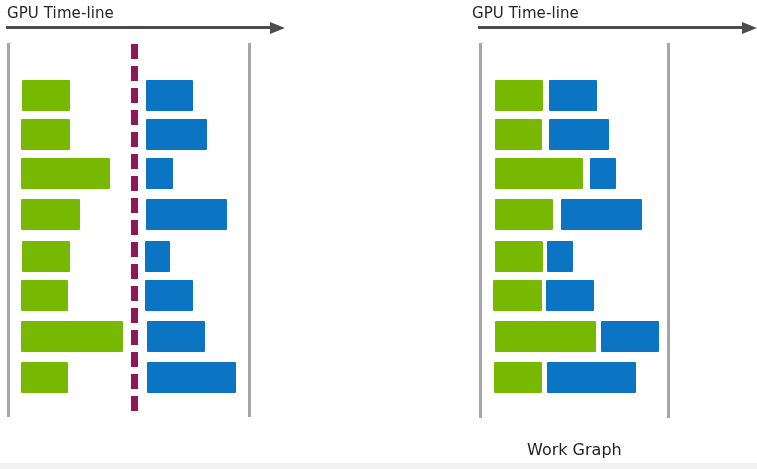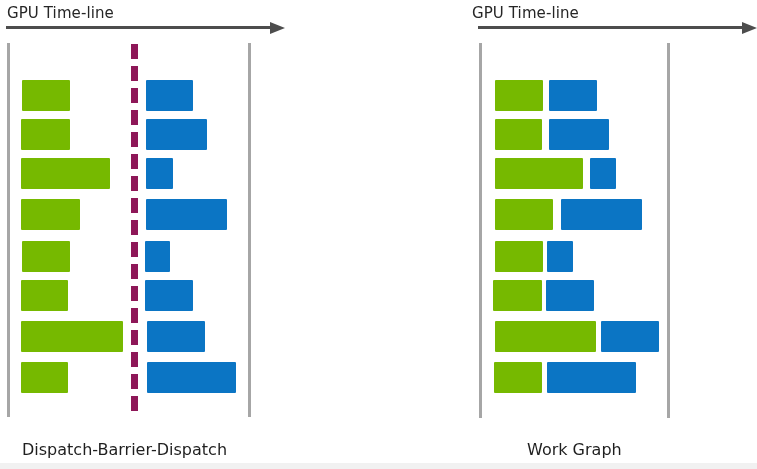--- a/index.html
+++ b/index.html
@@ -100,21 +100,20 @@
         <div class="bar" style="left: 21px; top: 362px; width: 47px; height: 31px; background: rgb(118, 185, 0);"></div>
         <div class="bar" style="left: 146px; top: 80px; width: 47px; height: 31px; background: rgb(11, 117, 196);"></div>
         <div class="bar" style="left: 146px; top: 119px; width: 61px; height: 31px; background: rgb(11, 117, 196);"></div>
         <div class="bar" style="left: 146px; top: 158px; width: 27px; height: 31px; background: rgb(11, 117, 196);"></div>
         <div class="bar" style="left: 146px; top: 199px; width: 81px; height: 31px; background: rgb(11, 117, 196);"></div>
         <div class="bar" style="left: 145px; top: 241px; width: 25px; height: 31px; background: rgb(11, 117, 196);"></div>
         <div class="bar" style="left: 145px; top: 280px; width: 48px; height: 31px; background: rgb(11, 117, 196);"></div>
         <div class="bar" style="left: 147px; top: 321px; width: 58px; height: 31px; background: rgb(11, 117, 196);"></div>
         <div class="bar" style="left: 147px; top: 362px; width: 89px; height: 31px; background: rgb(11, 117, 196);"></div>
       </div>
-    <div class="caption" style="left: 22px;">Dispatch-Barrier-Dispatch</div>
   </section>
 
   <section class="panel">
     <div class="timeline-title" style="left: 472px;">GPU Time-line</div>
     <div class="arrow-line" style="left: 478px; top: 26px; width: 265px;"></div>
     <div class="arrow-head" style="left: 742px; top: 21.5px;"></div>
     <div>
         <div class="rail" style="left: 479px; top: 43px; height: 375px;"></div>
         <div class="rail" style="left: 667px; top: 43px; height: 375px;"></div>
       </div>

